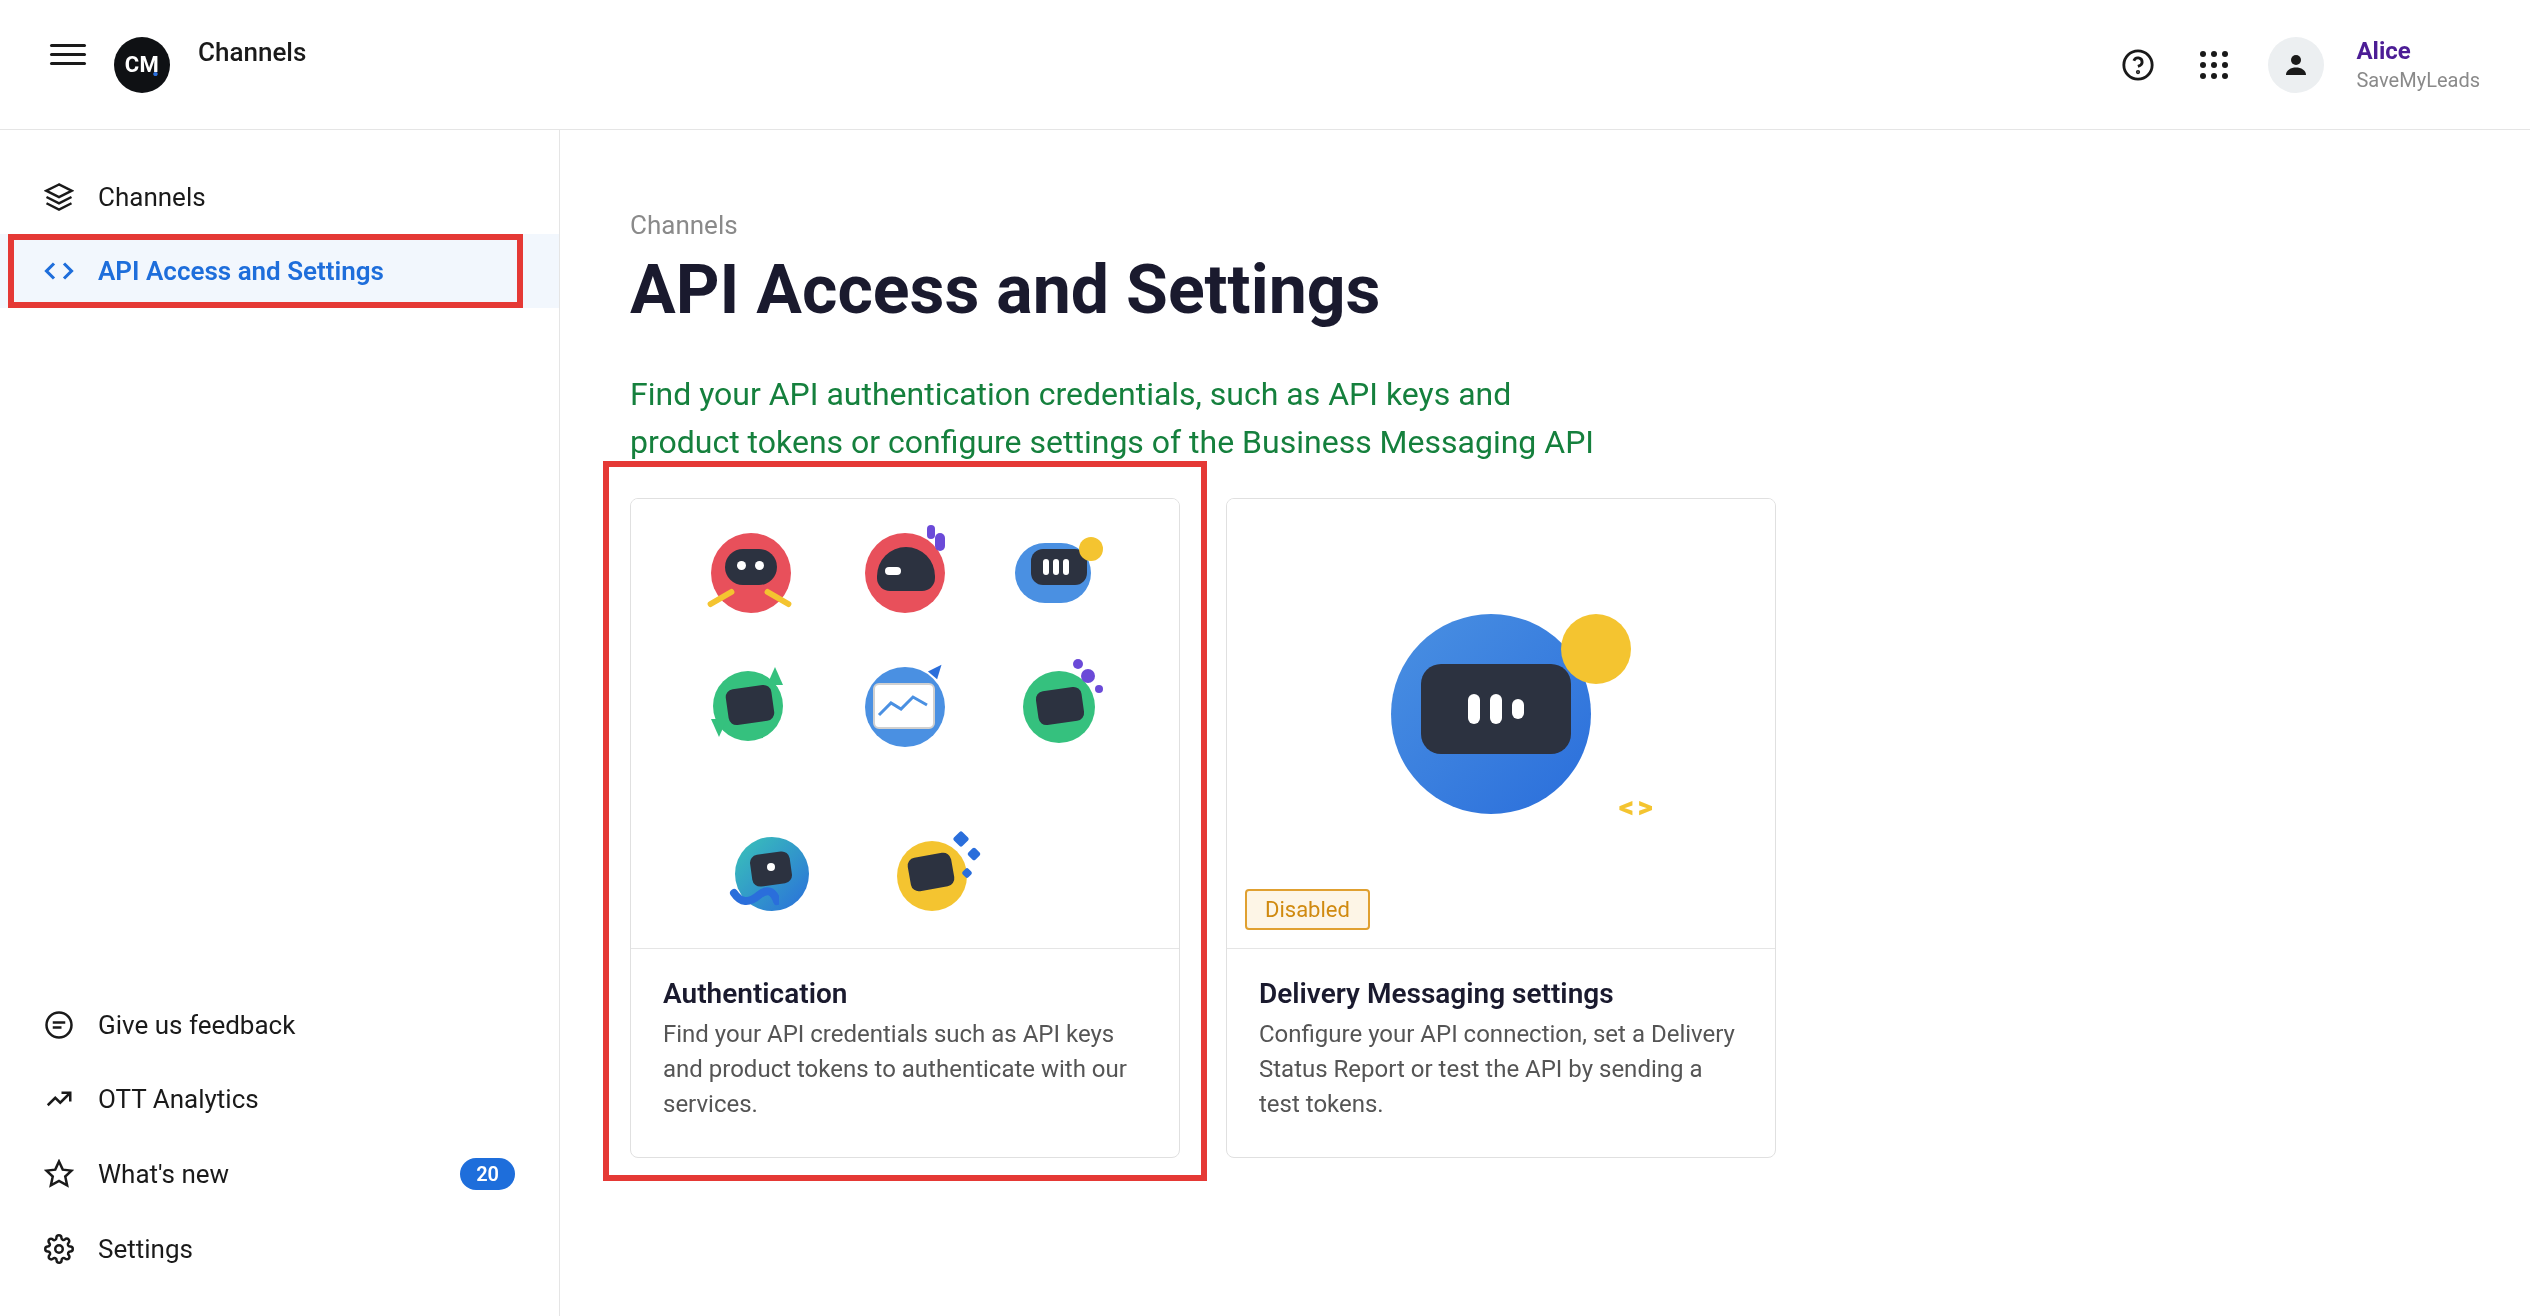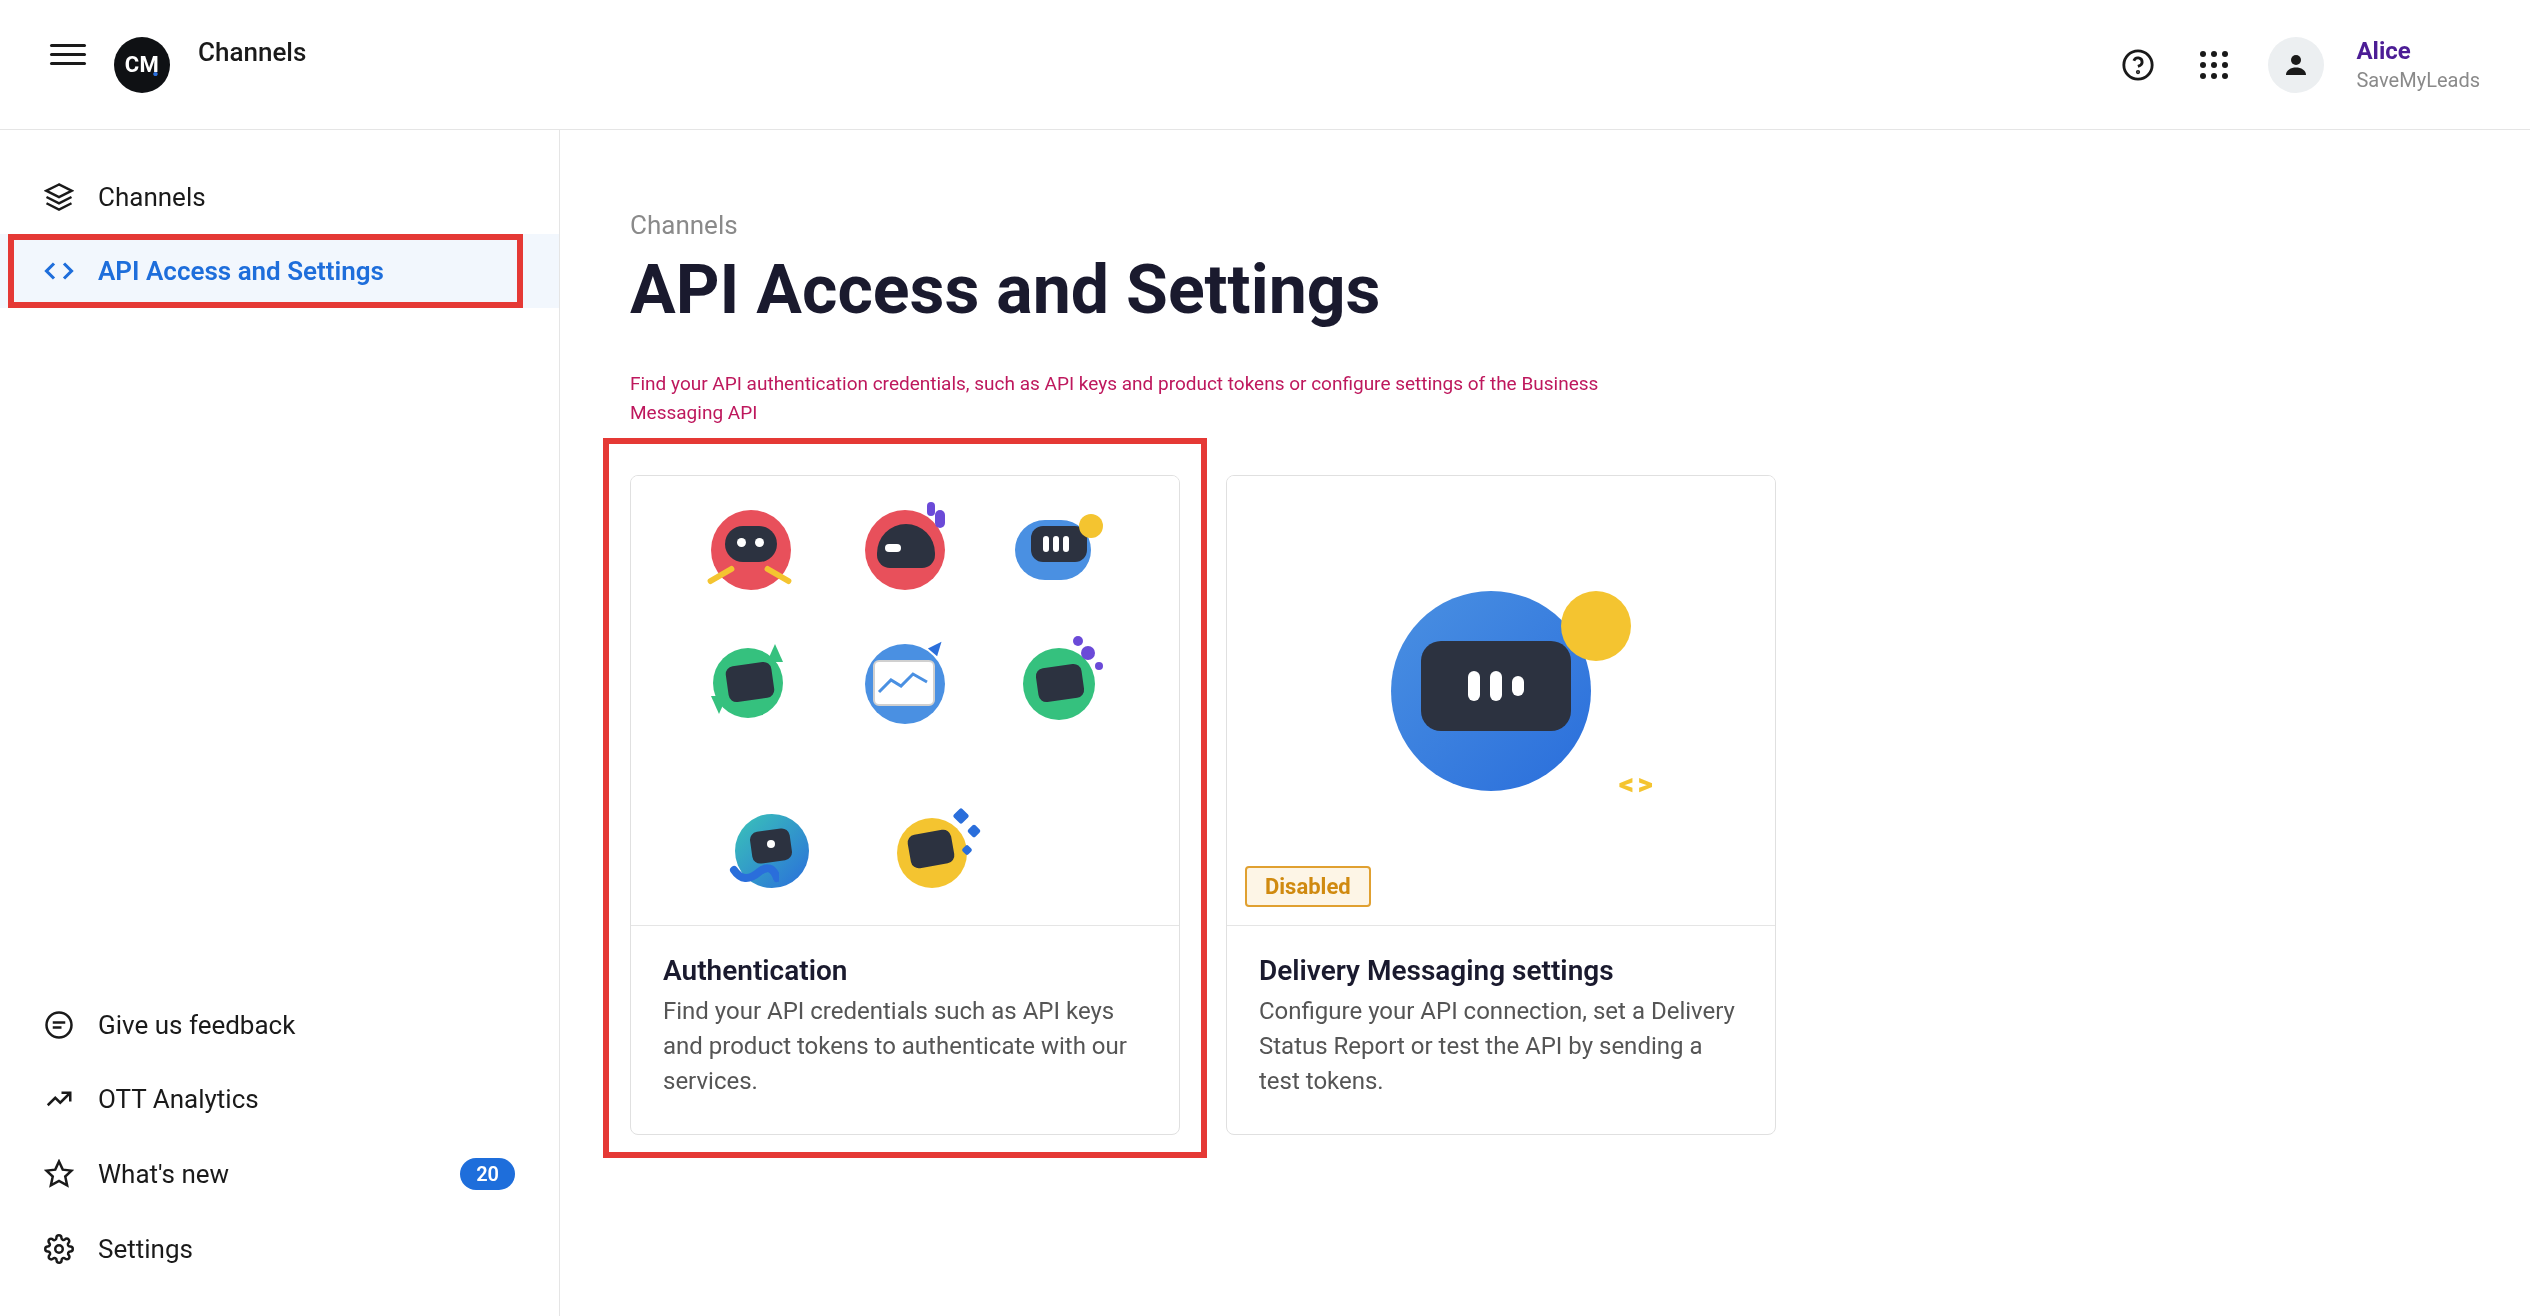--- a/index.html
+++ b/index.html
@@ -178,25 +178,25 @@
   color: #8a8a8a;
   margin-bottom: 10px;
 }
 .page-title {
   font-size: 68px;
   font-weight: 700;
   color: #1a1a2e;
   margin-bottom: 40px;
 }
 .page-desc {
-  font-size: 19px;
-  color: #be185d;
+  font-size: 32px;
+  color: #15803d;
   line-height: 1.5;
   max-width: 990px;
-  margin-bottom: 48px;
+  margin-bottom: 32px;
 }
 .cards {
   display: flex;
   gap: 46px;
   position: relative;
 }
 .card {
   width: 550px;
   border: 1px solid #e0e0e0;
   border-radius: 8px;
@@ -229,21 +229,21 @@
   line-height: 1.45;
 }
 .status-badge {
   position: absolute;
   left: 18px;
   bottom: 18px;
   border: 2px solid #e0a030;
   background: #fdf5e6;
   color: #d08a10;
   font-size: 22px;
-  font-weight: 700;
+  font-weight: 400;
   padding: 6px 18px;
   border-radius: 4px;
 }
 .highlight-card {
   left: -27px;
   top: -37px;
   width: 604px;
   height: 720px;
 }
 

